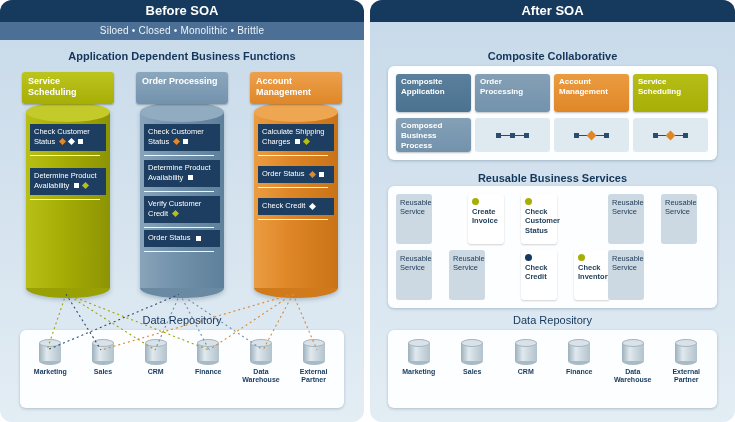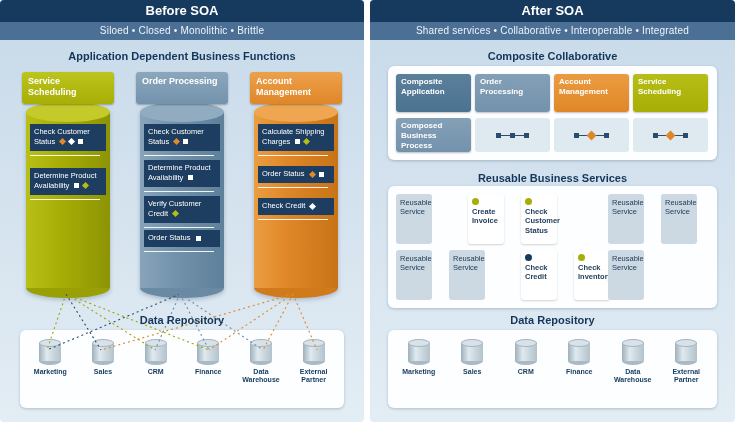--- a/index.html
+++ b/index.html
@@ -1,20 +1,20 @@
 <!DOCTYPE html>
 <html><head>
 <meta charset="utf-8">
 <style>
   * { box-sizing: border-box; margin: 0; padding: 0; }
   html,body { width:735px; height:422px; }
   body { font-family: "Liberation Sans", sans-serif; background:#ffffff; }
   .stage { position:relative; width:735px; height:422px; background:#ffffff; overflow:hidden; }
 
-  .panel { position:absolute; top:0; height:422px; border-radius:4px; overflow:hidden;
+  .panel { position:absolute; top:0; height:422px; border-radius:12px; overflow:hidden;
            background:linear-gradient(#c7d9e9, #e3edf4); }
   .panel.before { left:0; width:364px; }
   .panel.after  { left:370px; width:365px; }
 
   .hdr { height:22px; background:#16395e; color:#fff; font-size:13px; font-weight:bold;
          text-align:center; line-height:22px; }
   .sub { height:18px; background:#4c7095; color:#eef4f9; font-size:10px; text-align:center;
          line-height:18px; letter-spacing:.2px; }
 
   .sect-title { position:absolute; left:0; right:0; text-align:center; font-size:11px;
@@ -55,21 +55,21 @@
   .di { width:5px; height:5px; transform:rotate(45deg); }
   .c-or { background:#e08a2d; } .c-wh { background:#fff; }
   .c-ol { background:#b7bf14; }
 
   .links { position:absolute; left:0; top:294px; z-index:1; }
 
   
   .wbox { position:absolute; background:#fdfeff; border-radius:6px;
           box-shadow:0 1px 3px rgba(20,50,80,.25); }
   .repo-title { position:absolute; left:0; right:0; top:314px; text-align:center;
-                font-size:11px; font-weight:bold; color:#14365a; z-index:4; }
+                font-size:11px; font-weight:normal; color:#14365a; z-index:4; }
   .repo { display:flex; justify-content:space-around; align-items:flex-start;
           padding:9px 4px 4px; height:100%; }
   .store { width:52px; text-align:center; }
   .smcyl { position:relative; width:22px; height:26px; margin:0 auto; }
   .smcyl i { display:block; position:absolute; left:0; right:0; }
   .smcyl .side  { top:4px; bottom:4px; background:linear-gradient(90deg,#9db0bb,#e0e9ee 35%,#b2c2cc); }
   .smcyl .cap-t { top:0; height:8px; border-radius:50%; background:#d8e2e8; border:1px solid #a5b6c0; }
   .smcyl .cap-b { bottom:0; height:8px; border-radius:50%; background:#a9bac5; }
   .store-lbl { margin-top:3px; font-size:7px; font-weight:bold; color:#16395e; line-height:1.2; }
 
@@ -227,21 +227,20 @@
               <i class="cap-t"></i>
             </div>
             <div class="store-lbl">External Partner</div>
           </div>
       </div>
     </div>
   </div>
 
   <div class="panel after">
     <div class="hdr">After SOA</div>
-    <div class="sub">Shared services • Collaborative • Interoperable • Integrated</div>
     <div class="sect-title" style="top:50px">Composite Collaborative</div>
 
     <div class="wbox" style="left:18px; top:66px; width:329px; height:94px;">
       <div class="capp row1 c-teal" style="left:8px">Composite Application</div>
       <div class="capp row1 c-blue" style="left:87px">Order Processing</div>
       <div class="capp row1 c-orangeb" style="left:166px">Account Management</div>
       <div class="capp row1 c-oliveb" style="left:245px">Service Scheduling</div>
 
       <div class="capp row2 c-blue" style="left:8px">Composed Business Process</div>
       <div class="fbox" style="left:87px">

